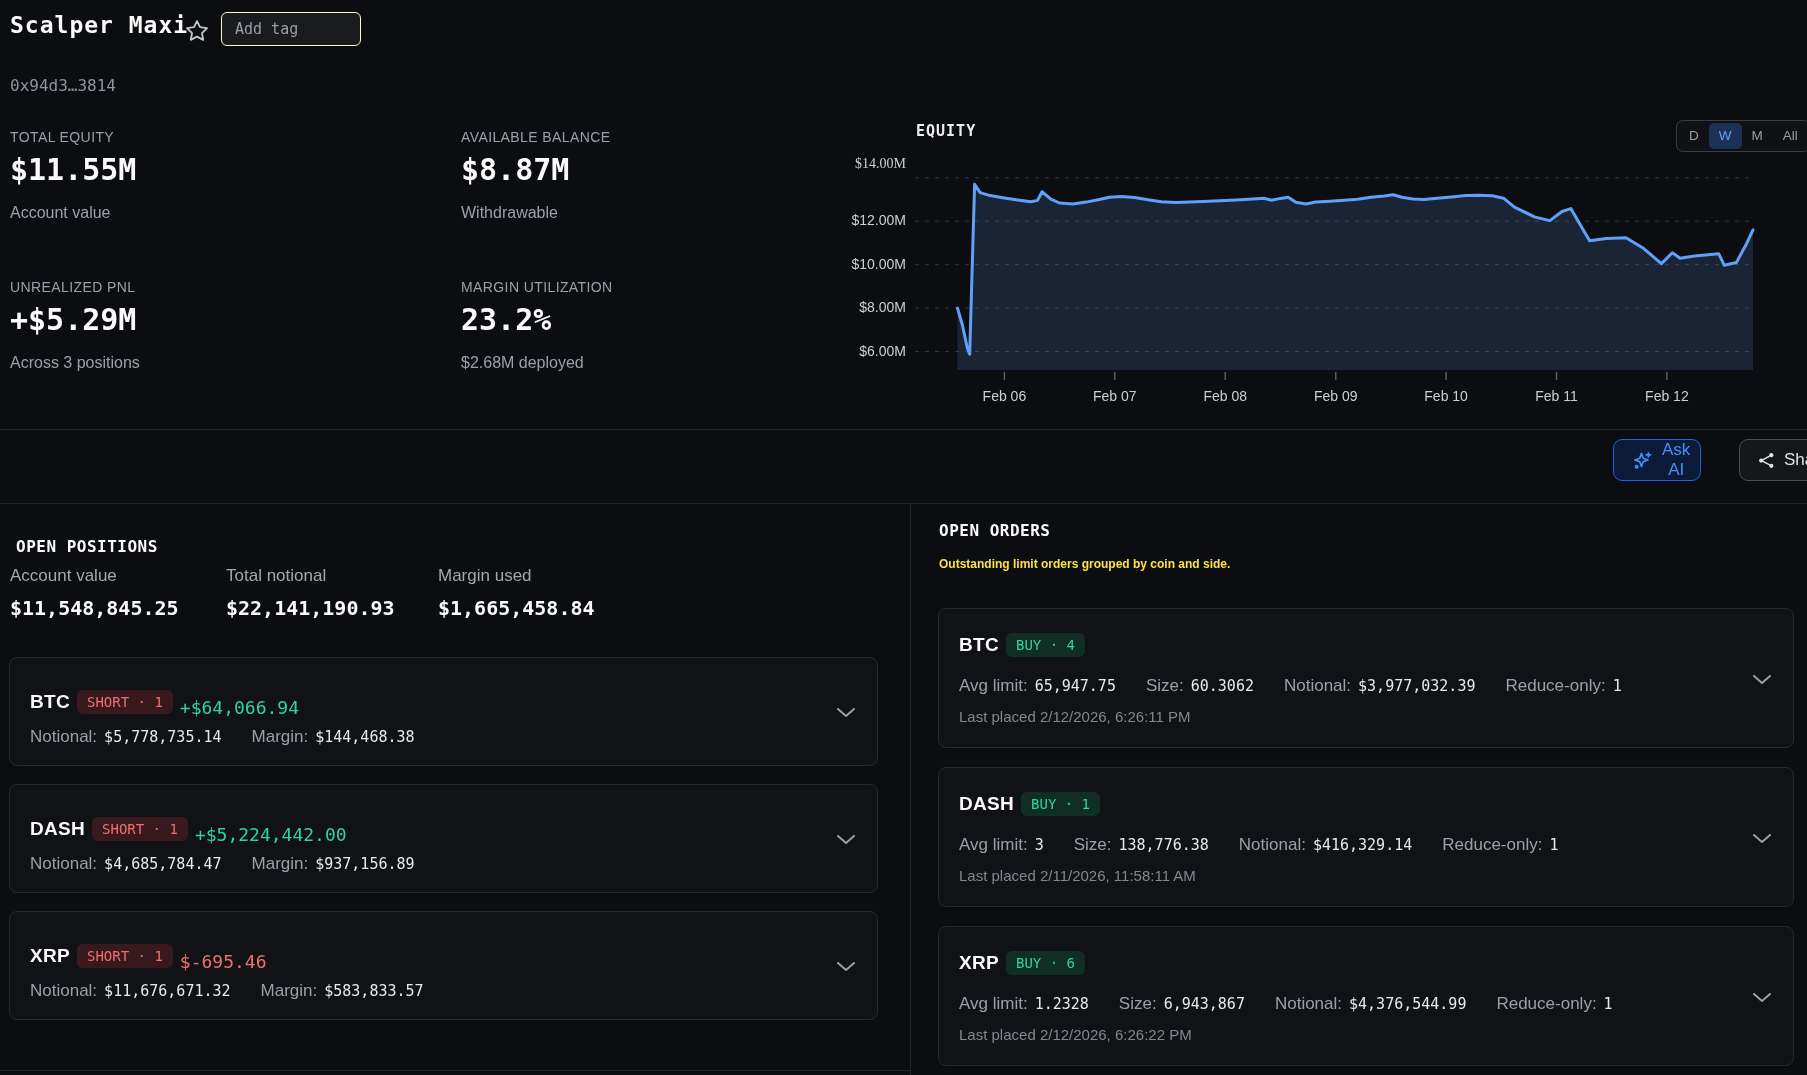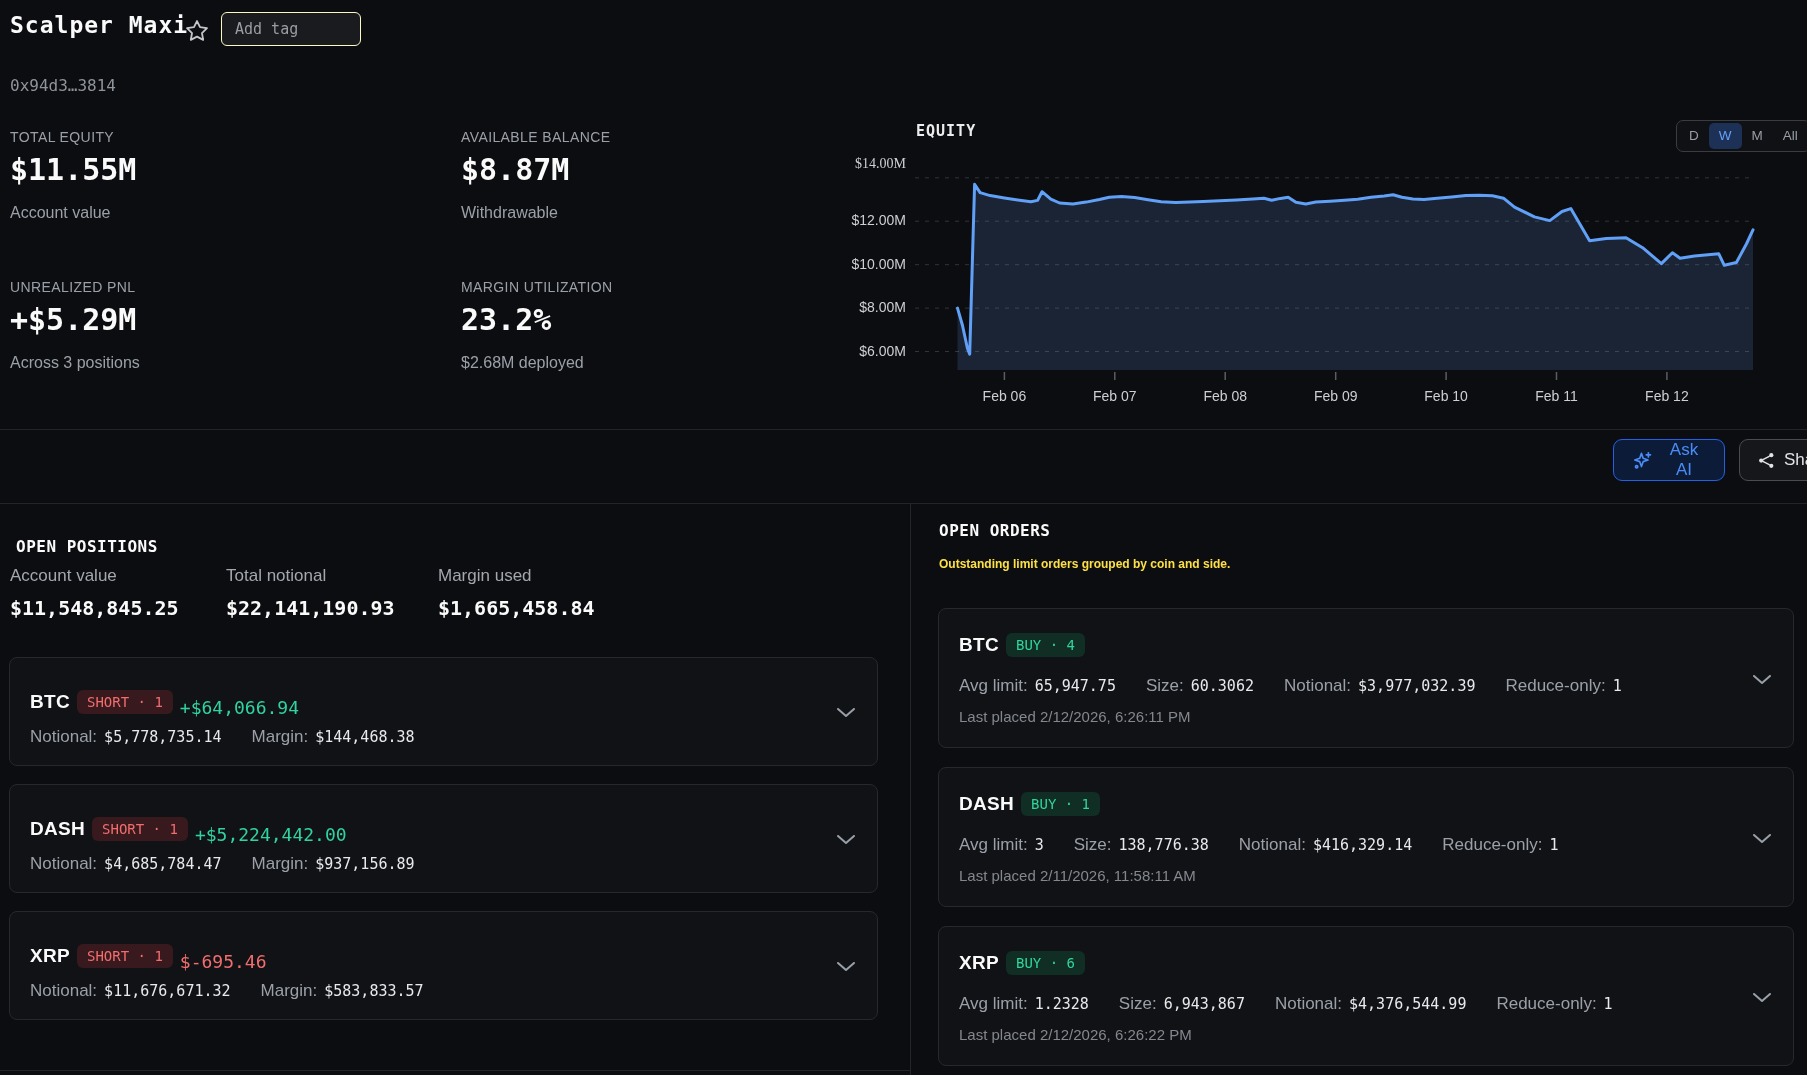--- a/index.html
+++ b/index.html
@@ -43,21 +43,21 @@
   .grid { stroke:#32343a; stroke-width:1; stroke-dasharray:4 6; }
   .tick { stroke:#5a5d63; stroke-width:1.5; }
   .xlabel { font-size:14px; fill:#cdcfd4; font-family:"Liberation Sans",sans-serif; }
 
   .divider-h { position:absolute; left:0; width:1807px; height:1px; background:#222428; }
   .divider-v { position:absolute; left:910px; top:503px; width:1px; height:572px; background:#232529; }
 
   
   .btn { position:absolute; top:439px; height:42px; border-radius:9px; display:flex; align-items:center;
     gap:9px; font-size:17px; padding:0 18px; cursor:pointer; }
-  .btn-askai { left:1613px; width:112px; background:#0c1c38; border:1.5px solid #2160e8; color:#4a8cf7; }
+  .btn-askai { left:1613px; width:88px; background:#0c1c38; border:1.5px solid #2160e8; color:#4a8cf7; }
   .btn-share { left:1739px; width:104px; background:#16171b; border:1.5px solid #4a4c52; color:#e2e3e6; }
 
   
   .section-title { position:absolute; font-family:"DejaVu Sans Mono",monospace; font-size:16px;
     font-weight:bold; letter-spacing:.5px; color:#fafafa; }
   .panel-subtitle { position:absolute; left:939px; top:557px; font-size:12px; color:#fde047;font-weight:bold; }
 
   .sum-col { position:absolute; top:566px; }
   .sum-col .lbl { font-size:17px; color:#a3a7ae; }
   .sum-col .val { font-family:"DejaVu Sans Mono",monospace; font-size:20px; font-weight:bold;

